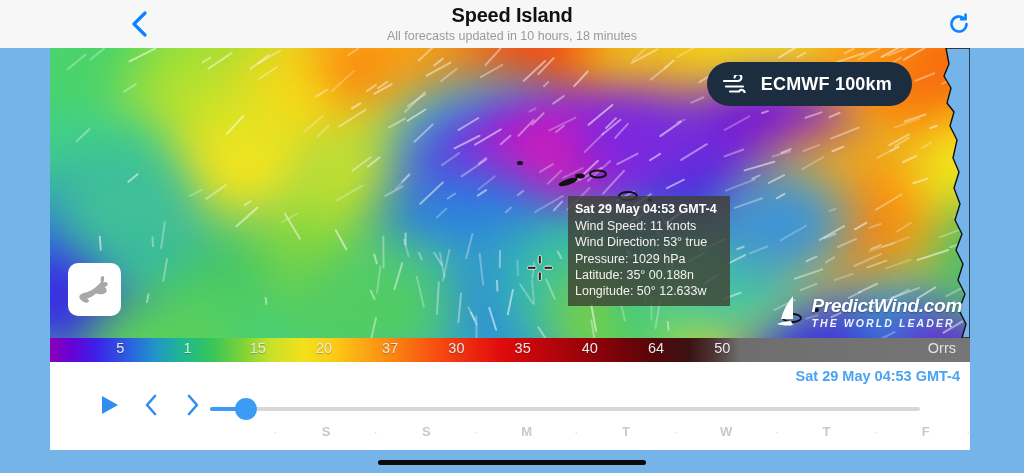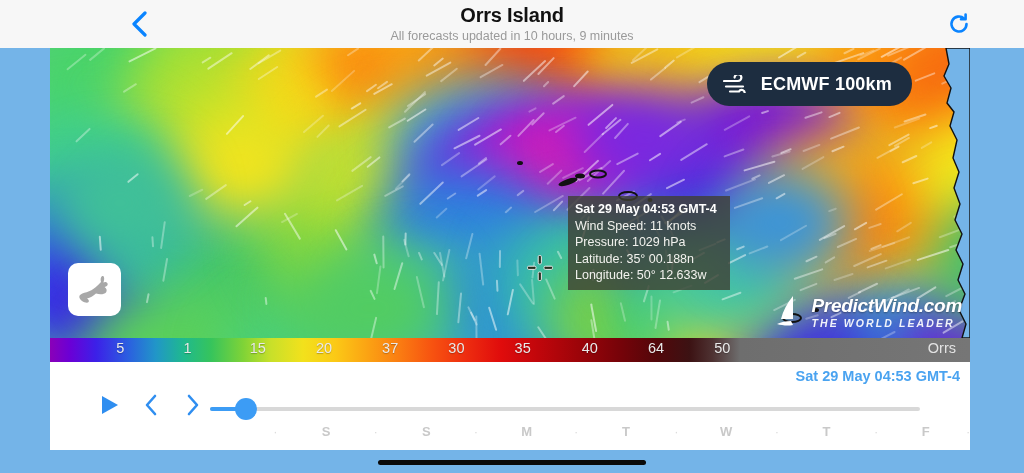--- a/index.html
+++ b/index.html
@@ -145,22 +145,22 @@
 
 <div id="app">
 
   <div class="navbar">
     <div class="nav-back">
       <svg width="16" height="26" viewBox="0 0 16 26">
         <path d="M14 2 L3 13 L14 24" fill="none" stroke="#0a84ff" stroke-width="3.2" stroke-linecap="round" stroke-linejoin="round"></path>
       </svg>
     </div>
     <div class="nav-center">
-      <div class="nav-title">Orrs Island</div>
-      <div class="nav-sub">All forecasts updated in 10 hours, 9 minutes</div>
+      <div class="nav-title">Speed Island</div>
+      <div class="nav-sub">All forecasts updated in 10 hours, 18 minutes</div>
     </div>
     <div class="nav-refresh">
       <svg width="24" height="24" viewBox="0 0 24 24">
         <path d="M19.5 12 A7.5 7.5 0 1 1 17 6.4" fill="none" stroke="#0a84ff" stroke-width="2.6" stroke-linecap="round"></path>
         <path d="M18.6 2.6 L18.6 7.2 L14 7.2" fill="none" stroke="#0a84ff" stroke-width="2.6" stroke-linecap="round" stroke-linejoin="round"></path>
       </svg>
     </div>
   </div>
 
   <div class="map-wrap">
@@ -519,20 +519,21 @@
     <svg class="crosshair" viewBox="0 0 26 26">
       <rect x="11.2" y="0.5" width="3.2" height="8.5" rx="1.2" fill="#23301f" stroke="#e8e8e8" stroke-width="1"></rect>
       <rect x="11.2" y="17" width="3.2" height="8.5" rx="1.2" fill="#23301f" stroke="#e8e8e8" stroke-width="1"></rect>
       <rect x="0.5" y="11.2" width="8.5" height="3.2" rx="1.2" fill="#23301f" stroke="#e8e8e8" stroke-width="1"></rect>
       <rect x="17" y="11.2" width="8.5" height="3.2" rx="1.2" fill="#23301f" stroke="#e8e8e8" stroke-width="1"></rect>
     </svg>
 
     <div class="tooltip">
       <div class="t-title">Sat 29 May 04:53 GMT-4</div>
       <div>Wind Speed: 11 knots</div>
+      <div>Wind Direction: 53° true</div>
       <div>Pressure: 1029 hPa</div>
       <div>Latitude: 35° 00.188n</div>
       <div>Longitude: 50° 12.633w</div>
     </div>
 
     <div class="pw-logo">
       <svg width="30" height="34" viewBox="0 0 30 34">
         <path d="M17 2 C11 9 7 17 5 25 L17 25 Z" fill="#fff"></path>
         <path d="M15 27 C10 27 5 28 1 30 C6 31.5 12 32 17 31 Z" fill="#fff"></path>
       </svg>

